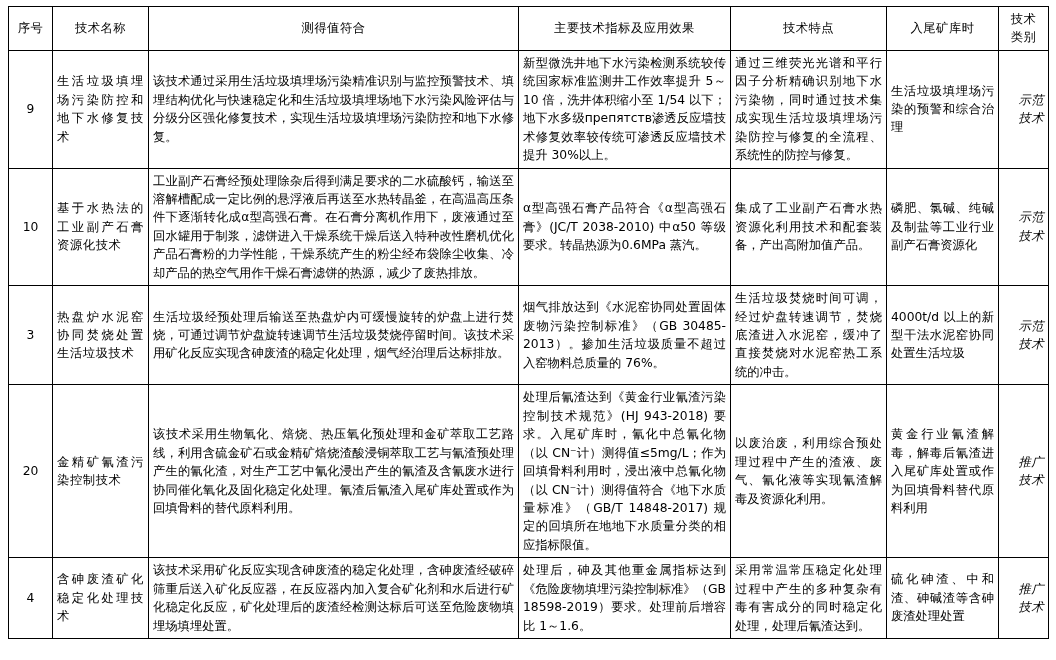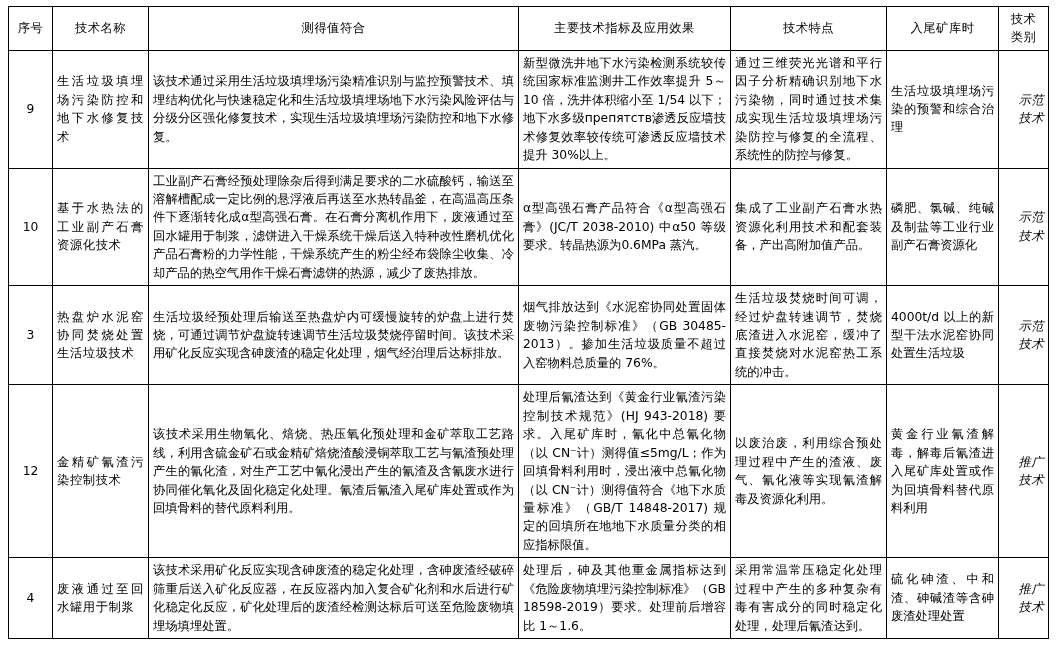--- a/index.html
+++ b/index.html
@@ -134,34 +134,34 @@
         <td class="cell-route">生活垃圾经预处理后输送至热盘炉内可缓慢旋转的炉盘上进行焚烧，可通过调节炉盘旋转速调节生活垃圾焚烧停留时间。该技术采用矿化反应实现含砷废渣的稳定化处理，烟气经治理后达标排放。</td>
         <td class="cell-index">烟气排放达到《水泥窑协同处置固体废物污染控制标准》（GB 30485-2013）。掺加生活垃圾质量不超过入窑物料总质量的 76%。</td>
         <td class="cell-feature">生活垃圾焚烧时间可调，经过炉盘转速调节，焚烧底渣进入水泥窑，缓冲了直接焚烧对水泥窑热工系统的冲击。</td>
         <td class="cell-scope">4000t/d 以上的新型干法水泥窑协同处置生活垃圾</td>
         <td class="cell-type">
           <span class="vert2">示范</span>
           <span class="vert2">技术</span>
         </td>
       </tr>
       <tr>
-        <td class="cell-no">12</td>
+        <td class="cell-no">20</td>
         <td class="cell-name">金精矿氰渣污染控制技术</td>
         <td class="cell-route">该技术采用生物氧化、焙烧、热压氧化预处理和金矿萃取工艺路线，利用含硫金矿石或金精矿焙烧渣酸浸铜萃取工艺与氰渣预处理产生的氰化渣，对生产工艺中氰化浸出产生的氰渣及含氰废水进行协同催化氧化及固化稳定化处理。氰渣后氰渣入尾矿库处置或作为回填骨料的替代原料利用。</td>
         <td class="cell-index">处理后氰渣达到《黄金行业氰渣污染控制技术规范》(HJ 943-2018) 要求。入尾矿库时，氰化中总氰化物（以 CN⁻计）测得值≤5mg/L；作为回填骨料利用时，浸出液中总氰化物（以 CN⁻计）测得值符合《地下水质量标准》（GB/T 14848-2017) 规定的回填所在地地下水质量分类的相应指标限值。</td>
         <td class="cell-feature">以废治废，利用综合预处理过程中产生的渣液、废气、氰化液等实现氰渣解毒及资源化利用。</td>
         <td class="cell-scope">黄金行业氰渣解毒，解毒后氰渣进入尾矿库处置或作为回填骨料替代原料利用</td>
         <td class="cell-type">
           <span class="vert2">推广</span>
           <span class="vert2">技术</span>
         </td>
       </tr>
       <tr>
         <td class="cell-no">4</td>
-        <td class="cell-name">废液通过至回水罐用于制浆</td>
+        <td class="cell-name">含砷废渣矿化稳定化处理技术</td>
         <td class="cell-route">该技术采用矿化反应实现含砷废渣的稳定化处理，含砷废渣经破碎筛重后送入矿化反应器，在反应器内加入复合矿化剂和水后进行矿化稳定化反应，矿化处理后的废渣经检测达标后可送至危险废物填埋场填埋处置。</td>
         <td class="cell-index">处理后，砷及其他重金属指标达到《危险废物填埋污染控制标准》（GB 18598-2019）要求。处理前后增容比 1～1.6。</td>
         <td class="cell-feature">采用常温常压稳定化处理过程中产生的多种复杂有毒有害成分的同时稳定化处理，处理后氰渣达到。</td>
         <td class="cell-scope">硫化砷渣、中和渣、砷碱渣等含砷废渣处理处置</td>
         <td class="cell-type">
           <span class="vert2">推广</span>
           <span class="vert2">技术</span>
         </td>
       </tr>
     </tbody>

